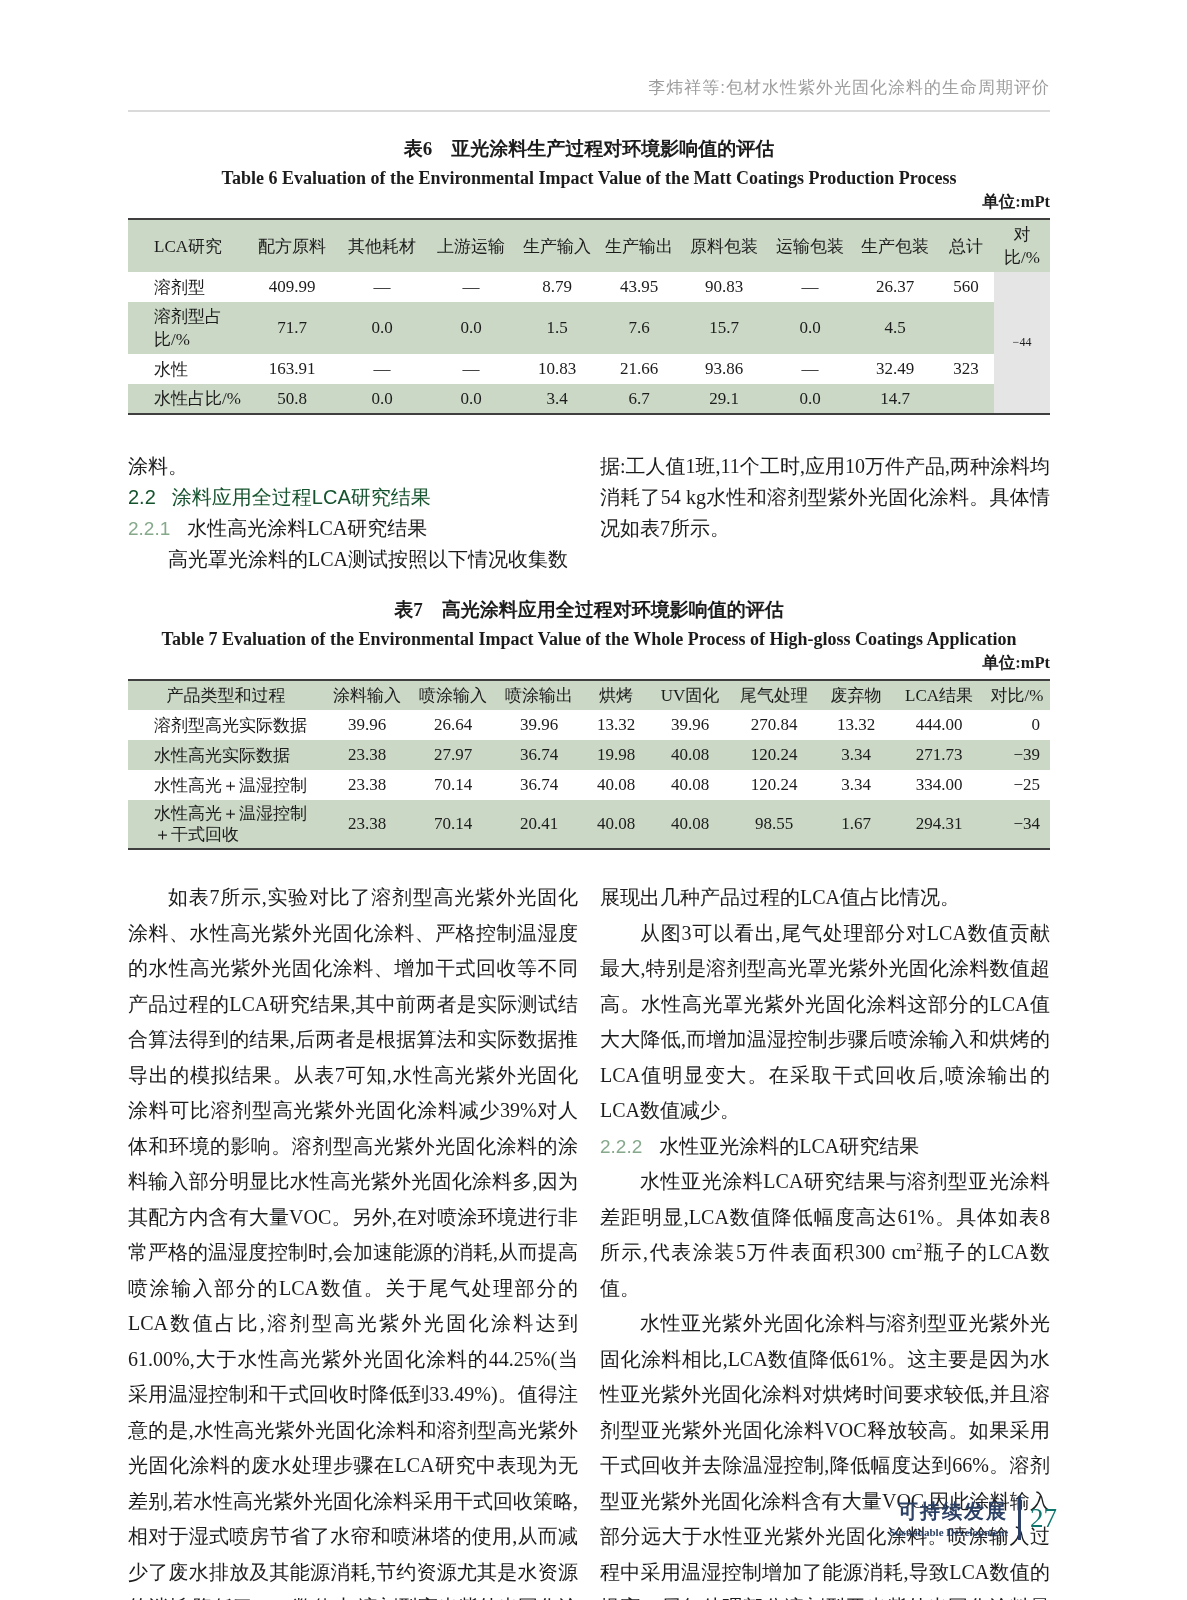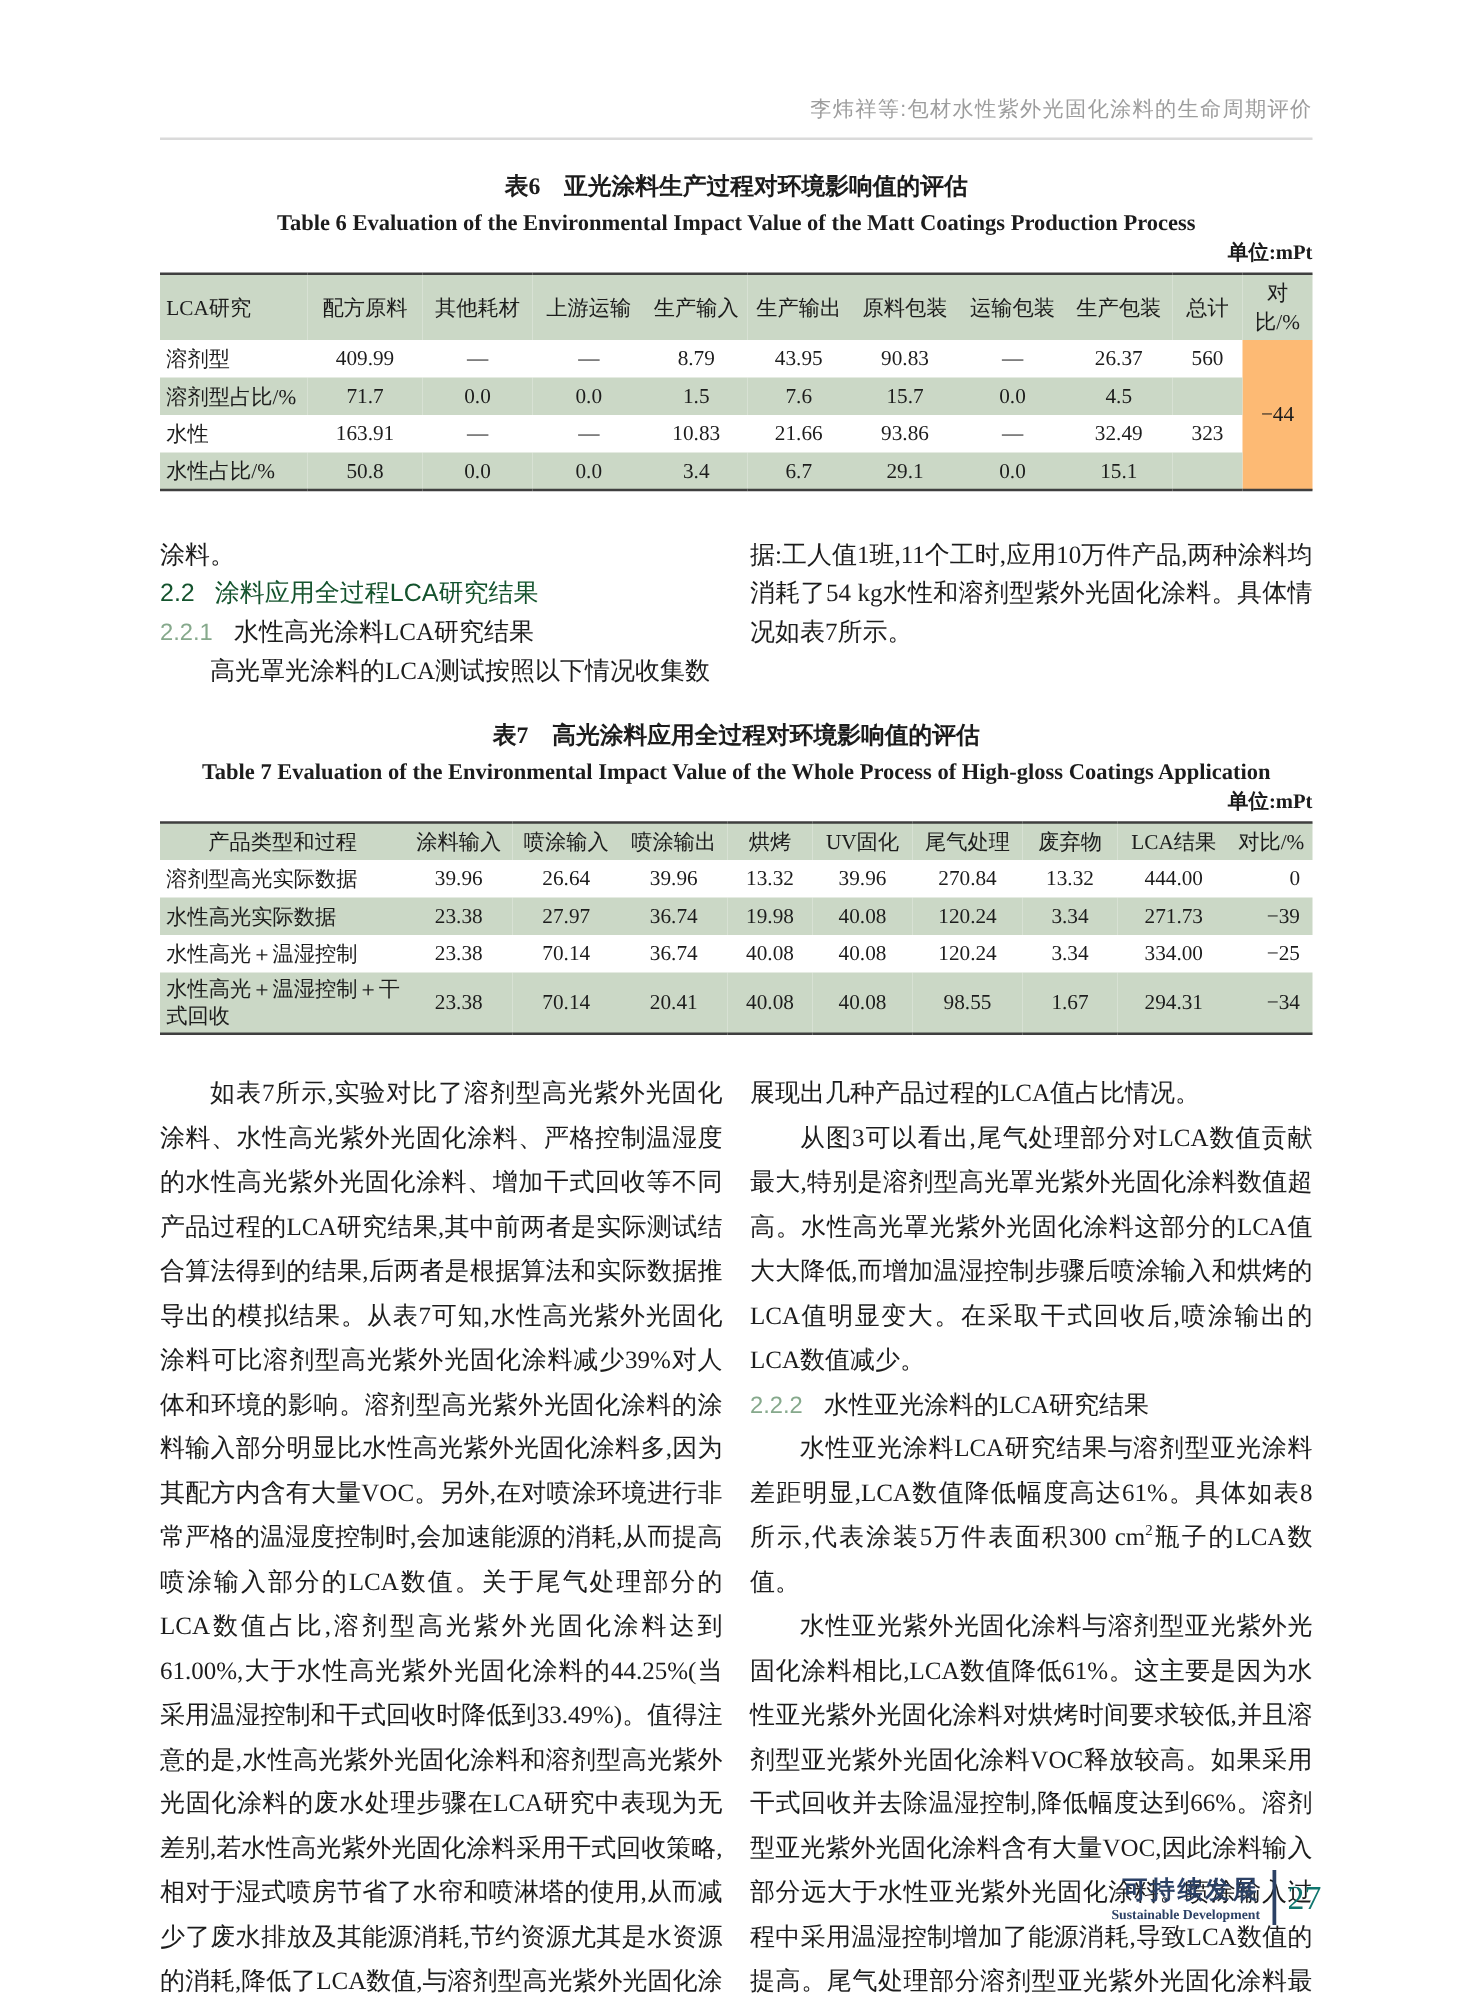--- a/index.html
+++ b/index.html
@@ -21,23 +21,23 @@
   .cap-en { margin-top:6px;  text-align:center; font-size:18px; font-weight:bold; }
   .unit   { margin-top:2px;  text-align:right;  font-size:16.5px; font-weight:bold; }
 
   table.tbl {
     width:100%; border-collapse:collapse; margin-top:5px;
     border-top:2px solid #3f3f3f; border-bottom:2px solid #3f3f3f;
     font-size:17px; table-layout:fixed;
   }
   .tbl th { font-weight:normal; height:34px; }
   .tbl th, .tbl td { text-align:center; padding:3px 2px; height:30px; vertical-align:middle; }
-  .tbl .c0 { text-align:left; padding-left:5px; }
+  .tbl .c0 { text-align:left; padding-left:26px; }
   tr.shade { background:#cbd8c6; }
-  .t6 td.merge { background:#fdba74; vertical-align:middle; font-size:17px; }
+  .t6 td.merge { background:#e5e5e5; vertical-align:middle; font-size:12px; }
   .t7 .cmp { text-align:right; padding-right:10px; }
   .t7 td.c0 { line-height:21px; }
 
   .two-col { display:flex; gap:22px; }
   .col { width:450px; font-size:20px; line-height:35.5px; text-align:justify; }
   .sec { margin-top:36px;justify-content:flex-end; }
   .sec .col { line-height:31px; }
   .indent { text-indent:2em; }
   .noindent { text-indent:0; }
 
@@ -144,21 +144,21 @@
     </tr>
     <tr class="shade">
       <td class="c0">水性占比/%</td>
       <td>50.8</td>
       <td>0.0</td>
       <td>0.0</td>
       <td>3.4</td>
       <td>6.7</td>
       <td>29.1</td>
       <td>0.0</td>
-      <td>15.1</td>
+      <td>14.7</td>
       <td></td>
     </tr>
   </tbody>
     </table>
 
   <div class="two-col sec">
     <div class="col">
       <p class="noindent">涂料。</p>
       <h3 class="h-green"><span class="num">2.2</span><span>涂料应用全过程LCA研究结果</span></h3>
       <h4 class="h-sub"><span class="num">2.2.1</span><span>水性高光涂料LCA研究结果</span></h4>

